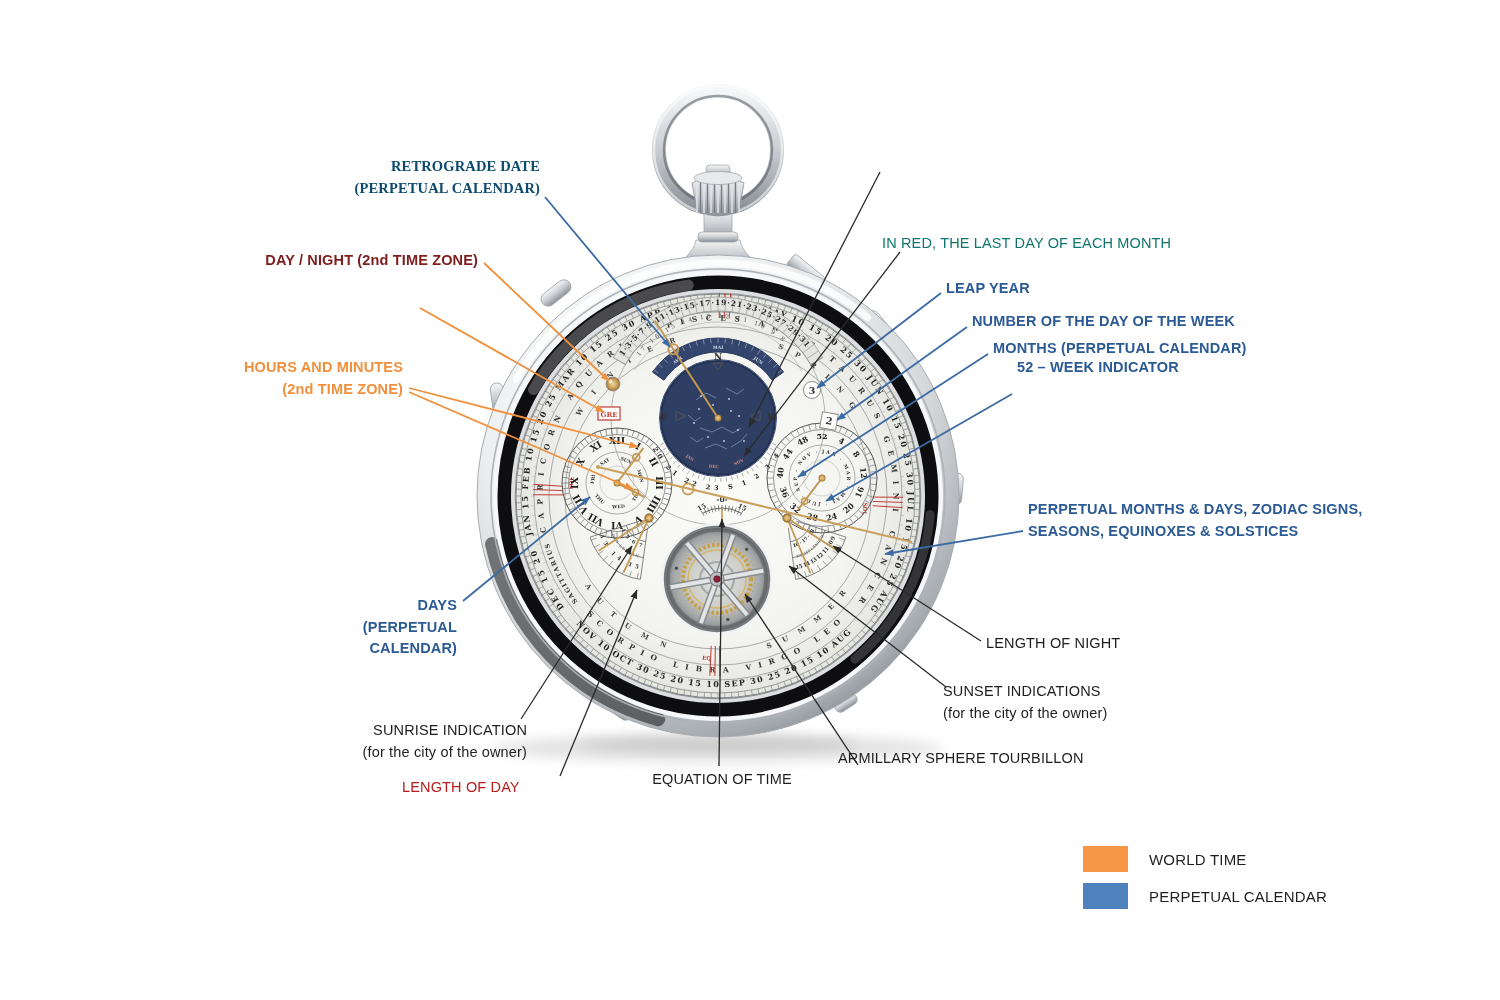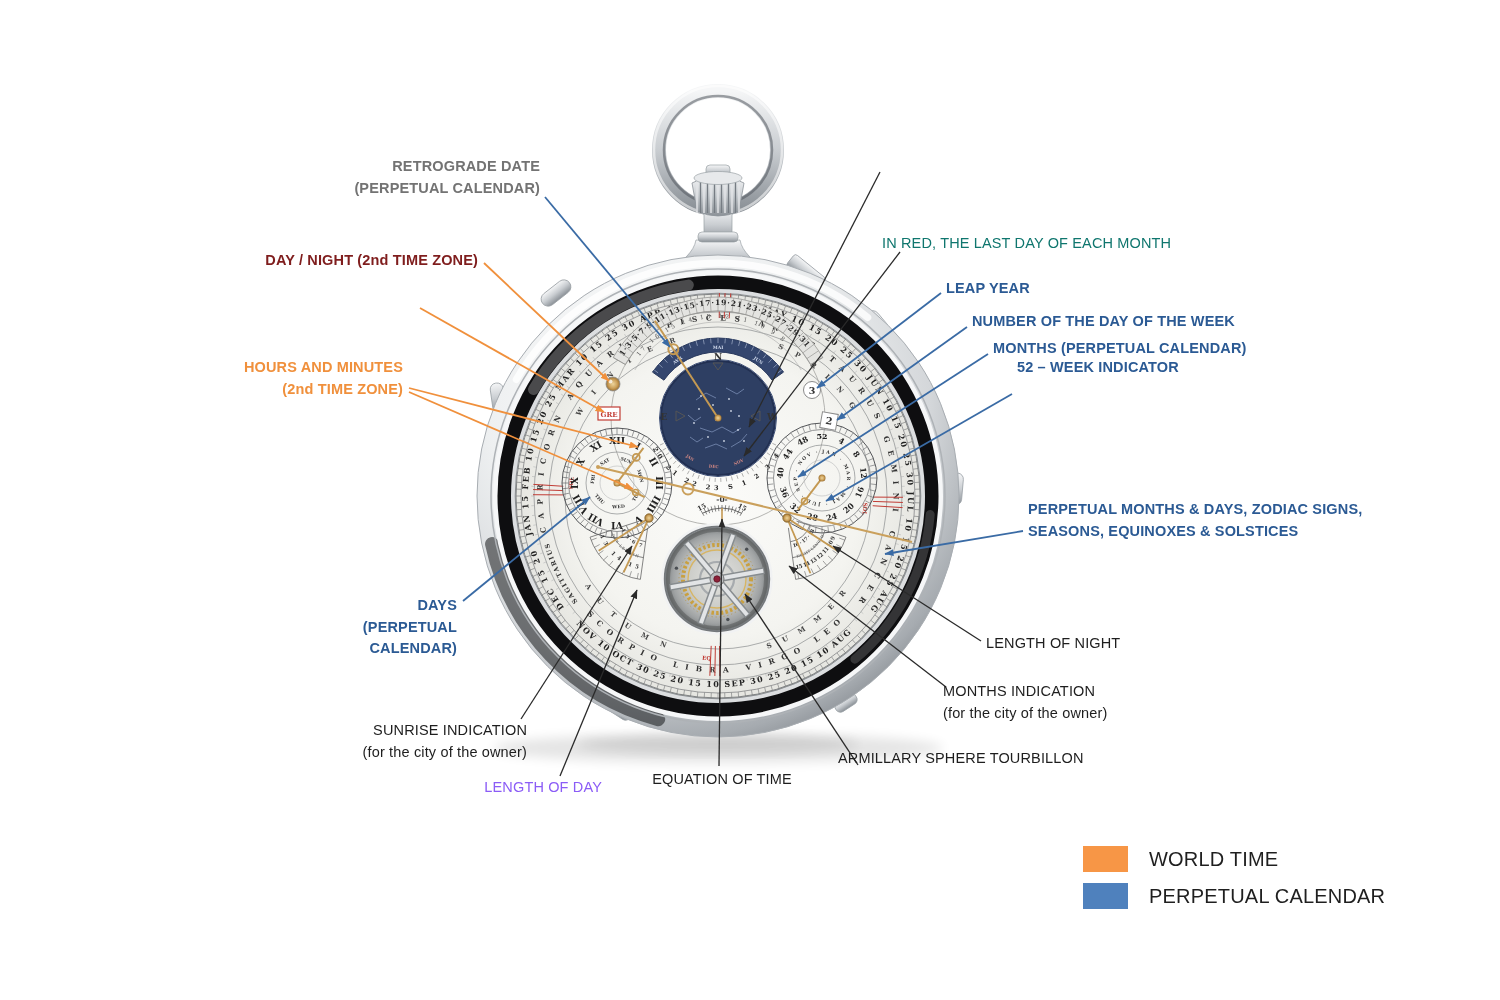--- a/index.html
+++ b/index.html
@@ -4,21 +4,21 @@
 <title>Grand Complication Pocket Watch — Annotated Diagram</title>
 <style>
   html,body{margin:0;padding:0;background:#fff;}
   #stage{position:relative;width:1500px;height:1000px;background:#ffffff;overflow:hidden;
          font-family:"Liberation Sans",sans-serif;}
   #scene{position:absolute;left:0;top:0;width:1500px;height:1000px;z-index:1;}
   .ann{position:absolute;z-index:5;font-size:14.5px;line-height:21.5px;letter-spacing:.15px;}
   .ann div{white-space:nowrap;}
   .legend-row{position:absolute;z-index:5;display:flex;align-items:center;}
   .swatch{display:inline-block;width:45px;height:26px;}
-  .legend-label{margin-left:21px;font-size:20px;color:#1f1f1f;letter-spacing:.2px;}
+  .legend-label{margin-left:21px;font-size:15px;color:#1f1f1f;letter-spacing:.2px;}
 </style>
 </head>
 <body>
 
 <div id="stage">
   <svg id="scene" viewBox="0 0 1500 1000" xmlns="http://www.w3.org/2000/svg" xmlns:xlink="http://www.w3.org/1999/xlink">
       <defs>
         <radialGradient id="caseG" cx="38%" cy="30%" r="80%">
           <stop offset="0%" stop-color="#ffffff"></stop>
           <stop offset="45%" stop-color="#eef0f1"></stop>
@@ -897,21 +897,21 @@
         <line x1="463" y1="601" x2="590" y2="497" stroke="#3A6BA5" stroke-width="1.8" marker-end="url(#ah-blue)"></line>
         <line x1="981" y1="641" x2="833" y2="546" stroke="#2A2A2A" stroke-width="1.3" marker-end="url(#ah-black)"></line>
         <line x1="946" y1="687" x2="789" y2="566" stroke="#2A2A2A" stroke-width="1.3" marker-end="url(#ah-black)"></line>
         <line x1="521" y1="719" x2="632" y2="546" stroke="#2A2A2A" stroke-width="1.3" marker-end="url(#ah-black)"></line>
         <line x1="560" y1="776" x2="637" y2="590" stroke="#2A2A2A" stroke-width="1.3" marker-end="url(#ah-black)"></line>
         <line x1="719" y1="766" x2="722" y2="519" stroke="#2A2A2A" stroke-width="1.3" marker-end="url(#ah-black)"></line>
         <line x1="858" y1="765" x2="745" y2="594" stroke="#2A2A2A" stroke-width="1.3" marker-end="url(#ah-black)"></line>
       </g>
     </svg>
 
-  <div class="ann" style="left: 330px; top: 156px; width: 210px; text-align: right; color: #737373; font-weight: 700;">
+  <div class="ann" style="left: 330px; top: 156px; width: 210px; text-align: right; color: #0c4a6e; font-weight: 700; font-family: Liberation Serif, serif;">
       <div>RETROGRADE DATE</div>
       <div>(PERPETUAL CALENDAR)</div>
     </div>
   <div class="ann" style="left: 882px; top: 233px; width: 330px; text-align: left; color: #0f766e; font-weight: 400;">
       <div>IN RED, THE LAST DAY OF EACH MONTH</div>
     </div>
   <div class="ann" style="left: 238px; top: 250px; width: 240px; text-align: right; color: #7f1d1d; font-weight: 700;">
       <div>DAY / NIGHT (2nd TIME ZONE)</div>
     </div>
   <div class="ann" style="left: 946px; top: 278px; width: 130px; text-align: left; color: rgb(43, 90, 148); font-weight: 700;">
@@ -936,28 +936,28 @@
     </div>
   <div class="ann" style="left: 300px; top: 595px; width: 157px; text-align: right; color: rgb(43, 90, 148); font-weight: 700;">
       <div>DAYS</div>
       <div>(PERPETUAL</div>
       <div>CALENDAR)</div>
     </div>
   <div class="ann" style="left: 986px; top: 633px; width: 180px; text-align: left; color: rgb(30, 30, 30); font-weight: 400;">
       <div>LENGTH OF NIGHT</div>
     </div>
   <div class="ann" style="left: 943px; top: 681px; width: 210px; text-align: left; color: rgb(30, 30, 30); font-weight: 400;">
-      <div>MONTHS INDICATION</div>
+      <div>SUNSET INDICATIONS</div>
       <div>(for the city of the owner)</div>
     </div>
   <div class="ann" style="left: 295px; top: 720px; width: 232px; text-align: right; color: rgb(30, 30, 30); font-weight: 400;">
       <div>SUNRISE INDICATION</div>
       <div>(for the city of the owner)</div>
     </div>
-  <div class="ann" style="left: 402px; top: 777px; width: 200px; text-align: right; color: #8b5cf6; font-weight: 400;">
+  <div class="ann" style="left: 402px; top: 777px; width: 200px; text-align: left; color: #b91c1c; font-weight: 400;">
       <div>LENGTH OF DAY</div>
     </div>
   <div class="ann" style="left: 622px; top: 769px; width: 200px; text-align: center; color: rgb(30, 30, 30); font-weight: 400;">
       <div>EQUATION OF TIME</div>
     </div>
   <div class="ann" style="left: 838px; top: 748px; width: 250px; text-align: left; color: rgb(30, 30, 30); font-weight: 400;">
       <div>ARMILLARY SPHERE TOURBILLON</div>
     </div>
 
   <div class="legend-row" style="left:1083px;top:846px;">

